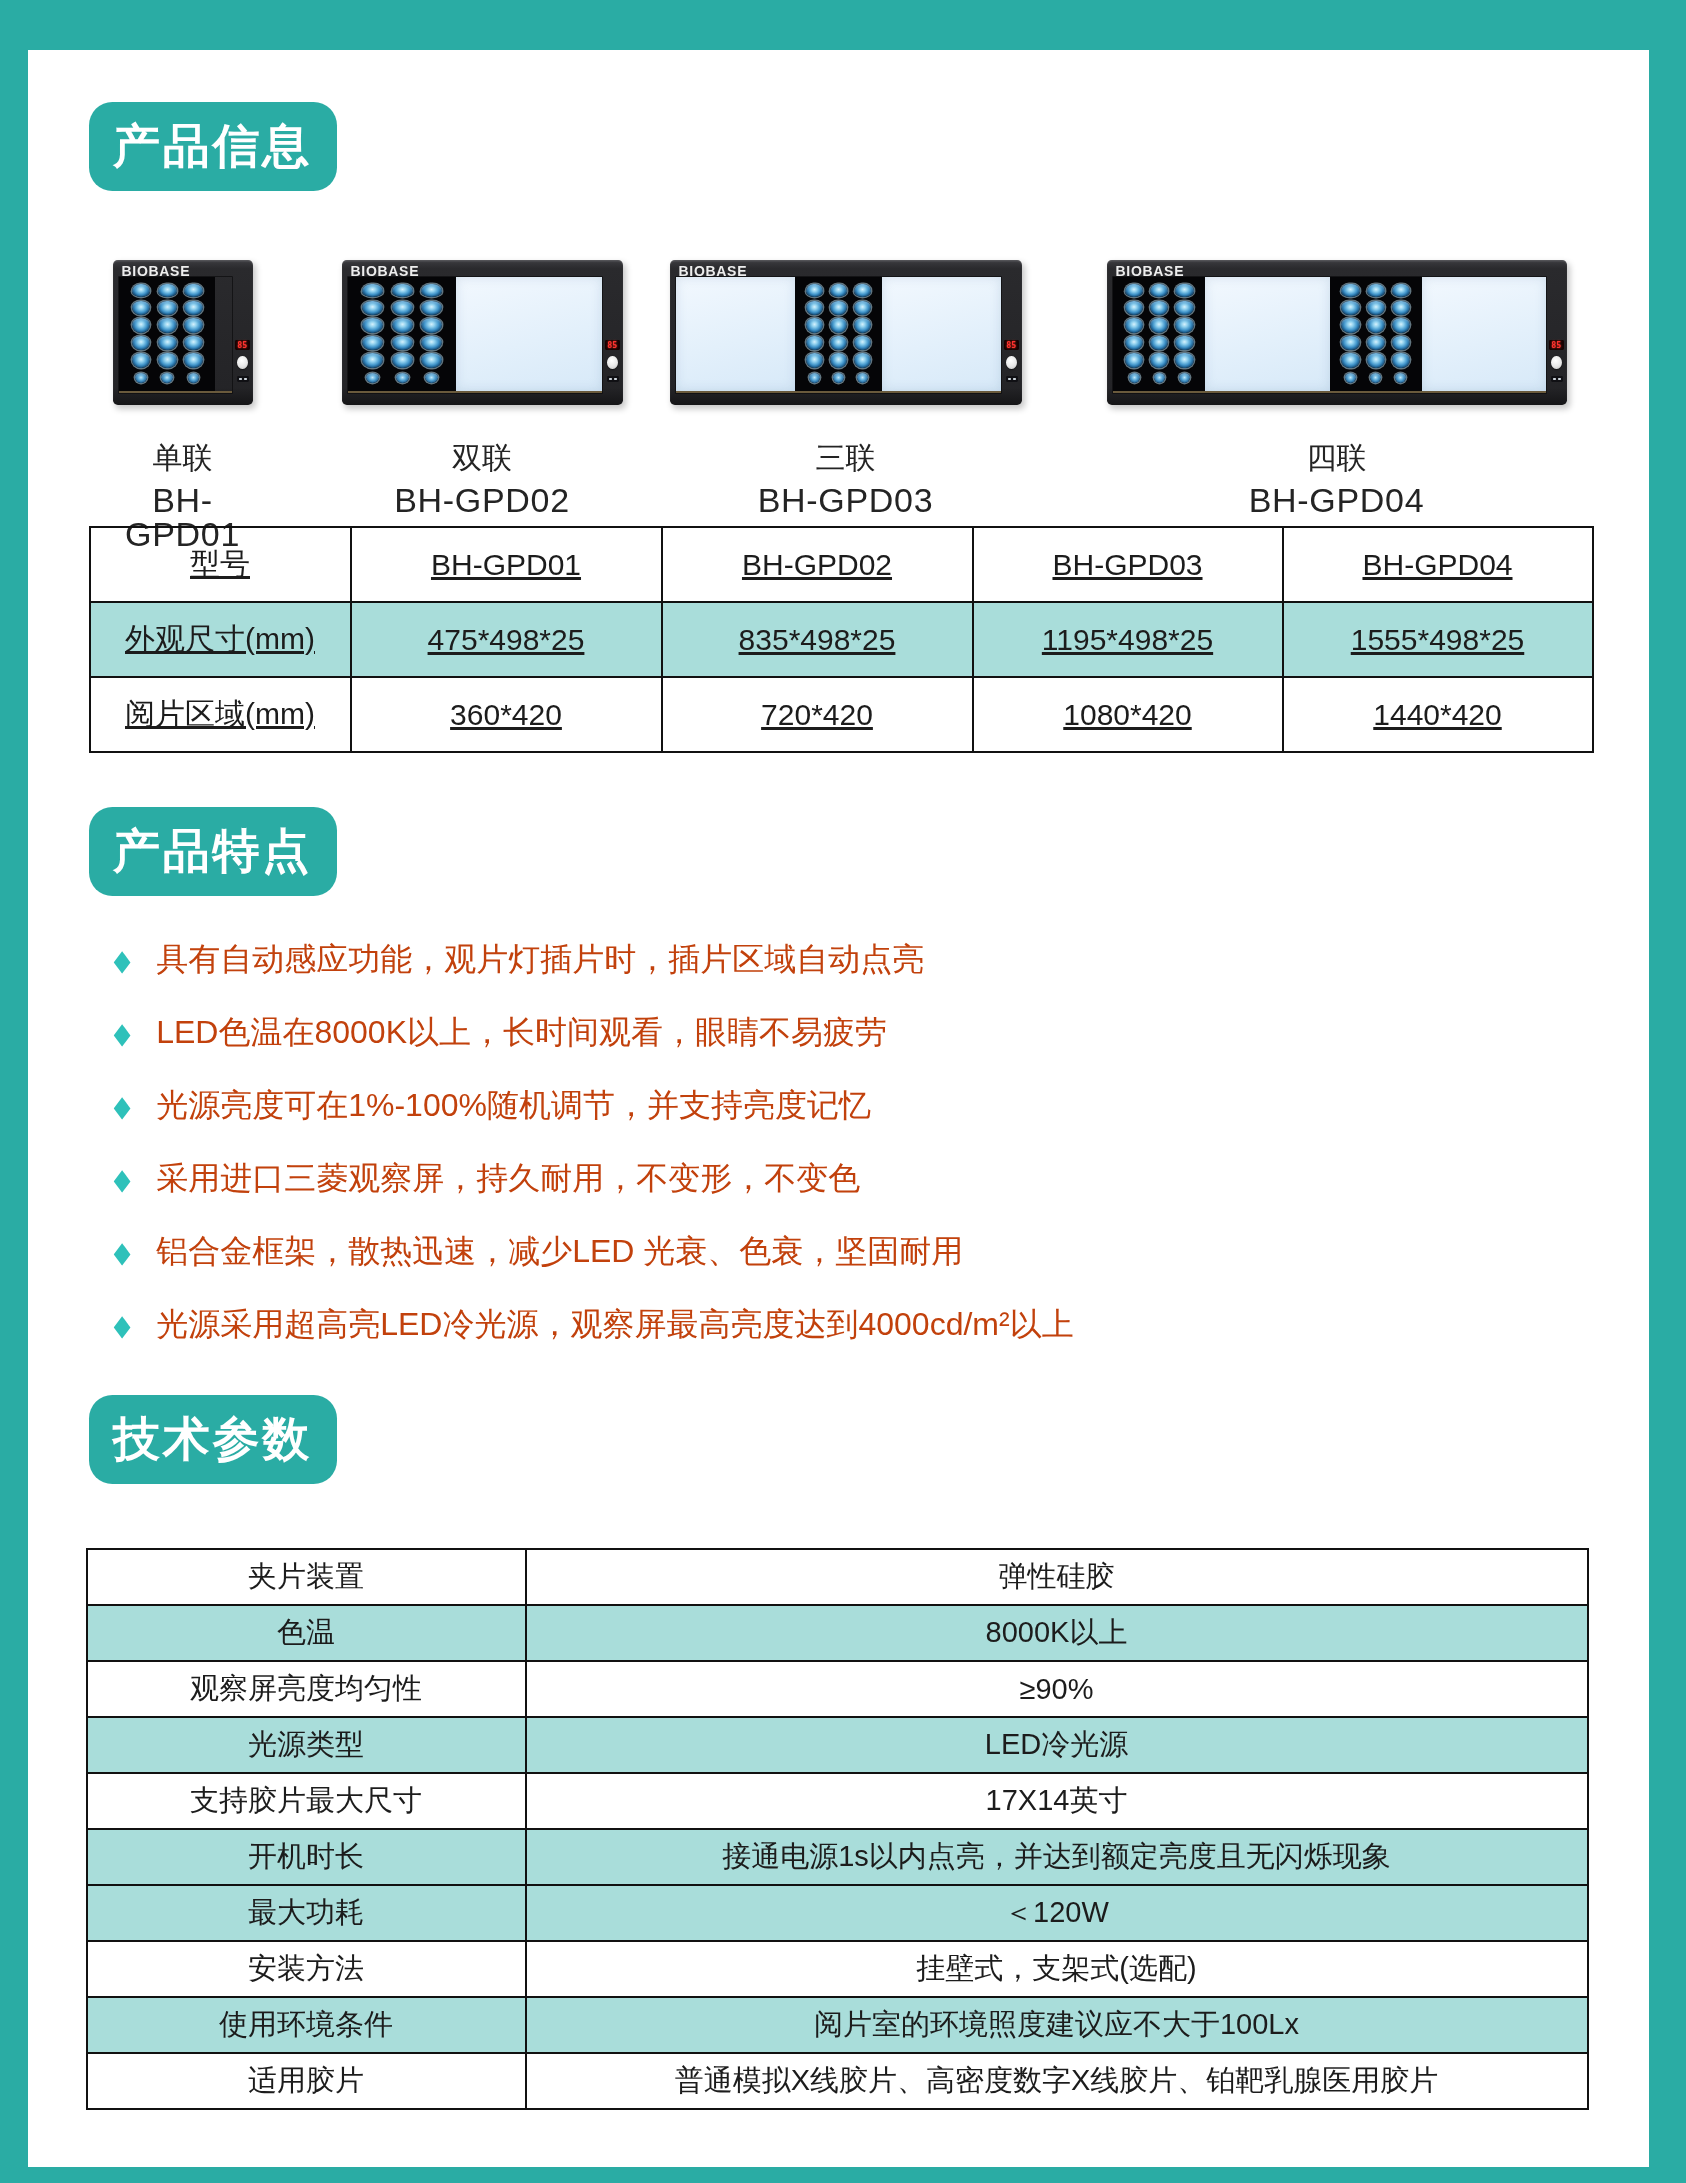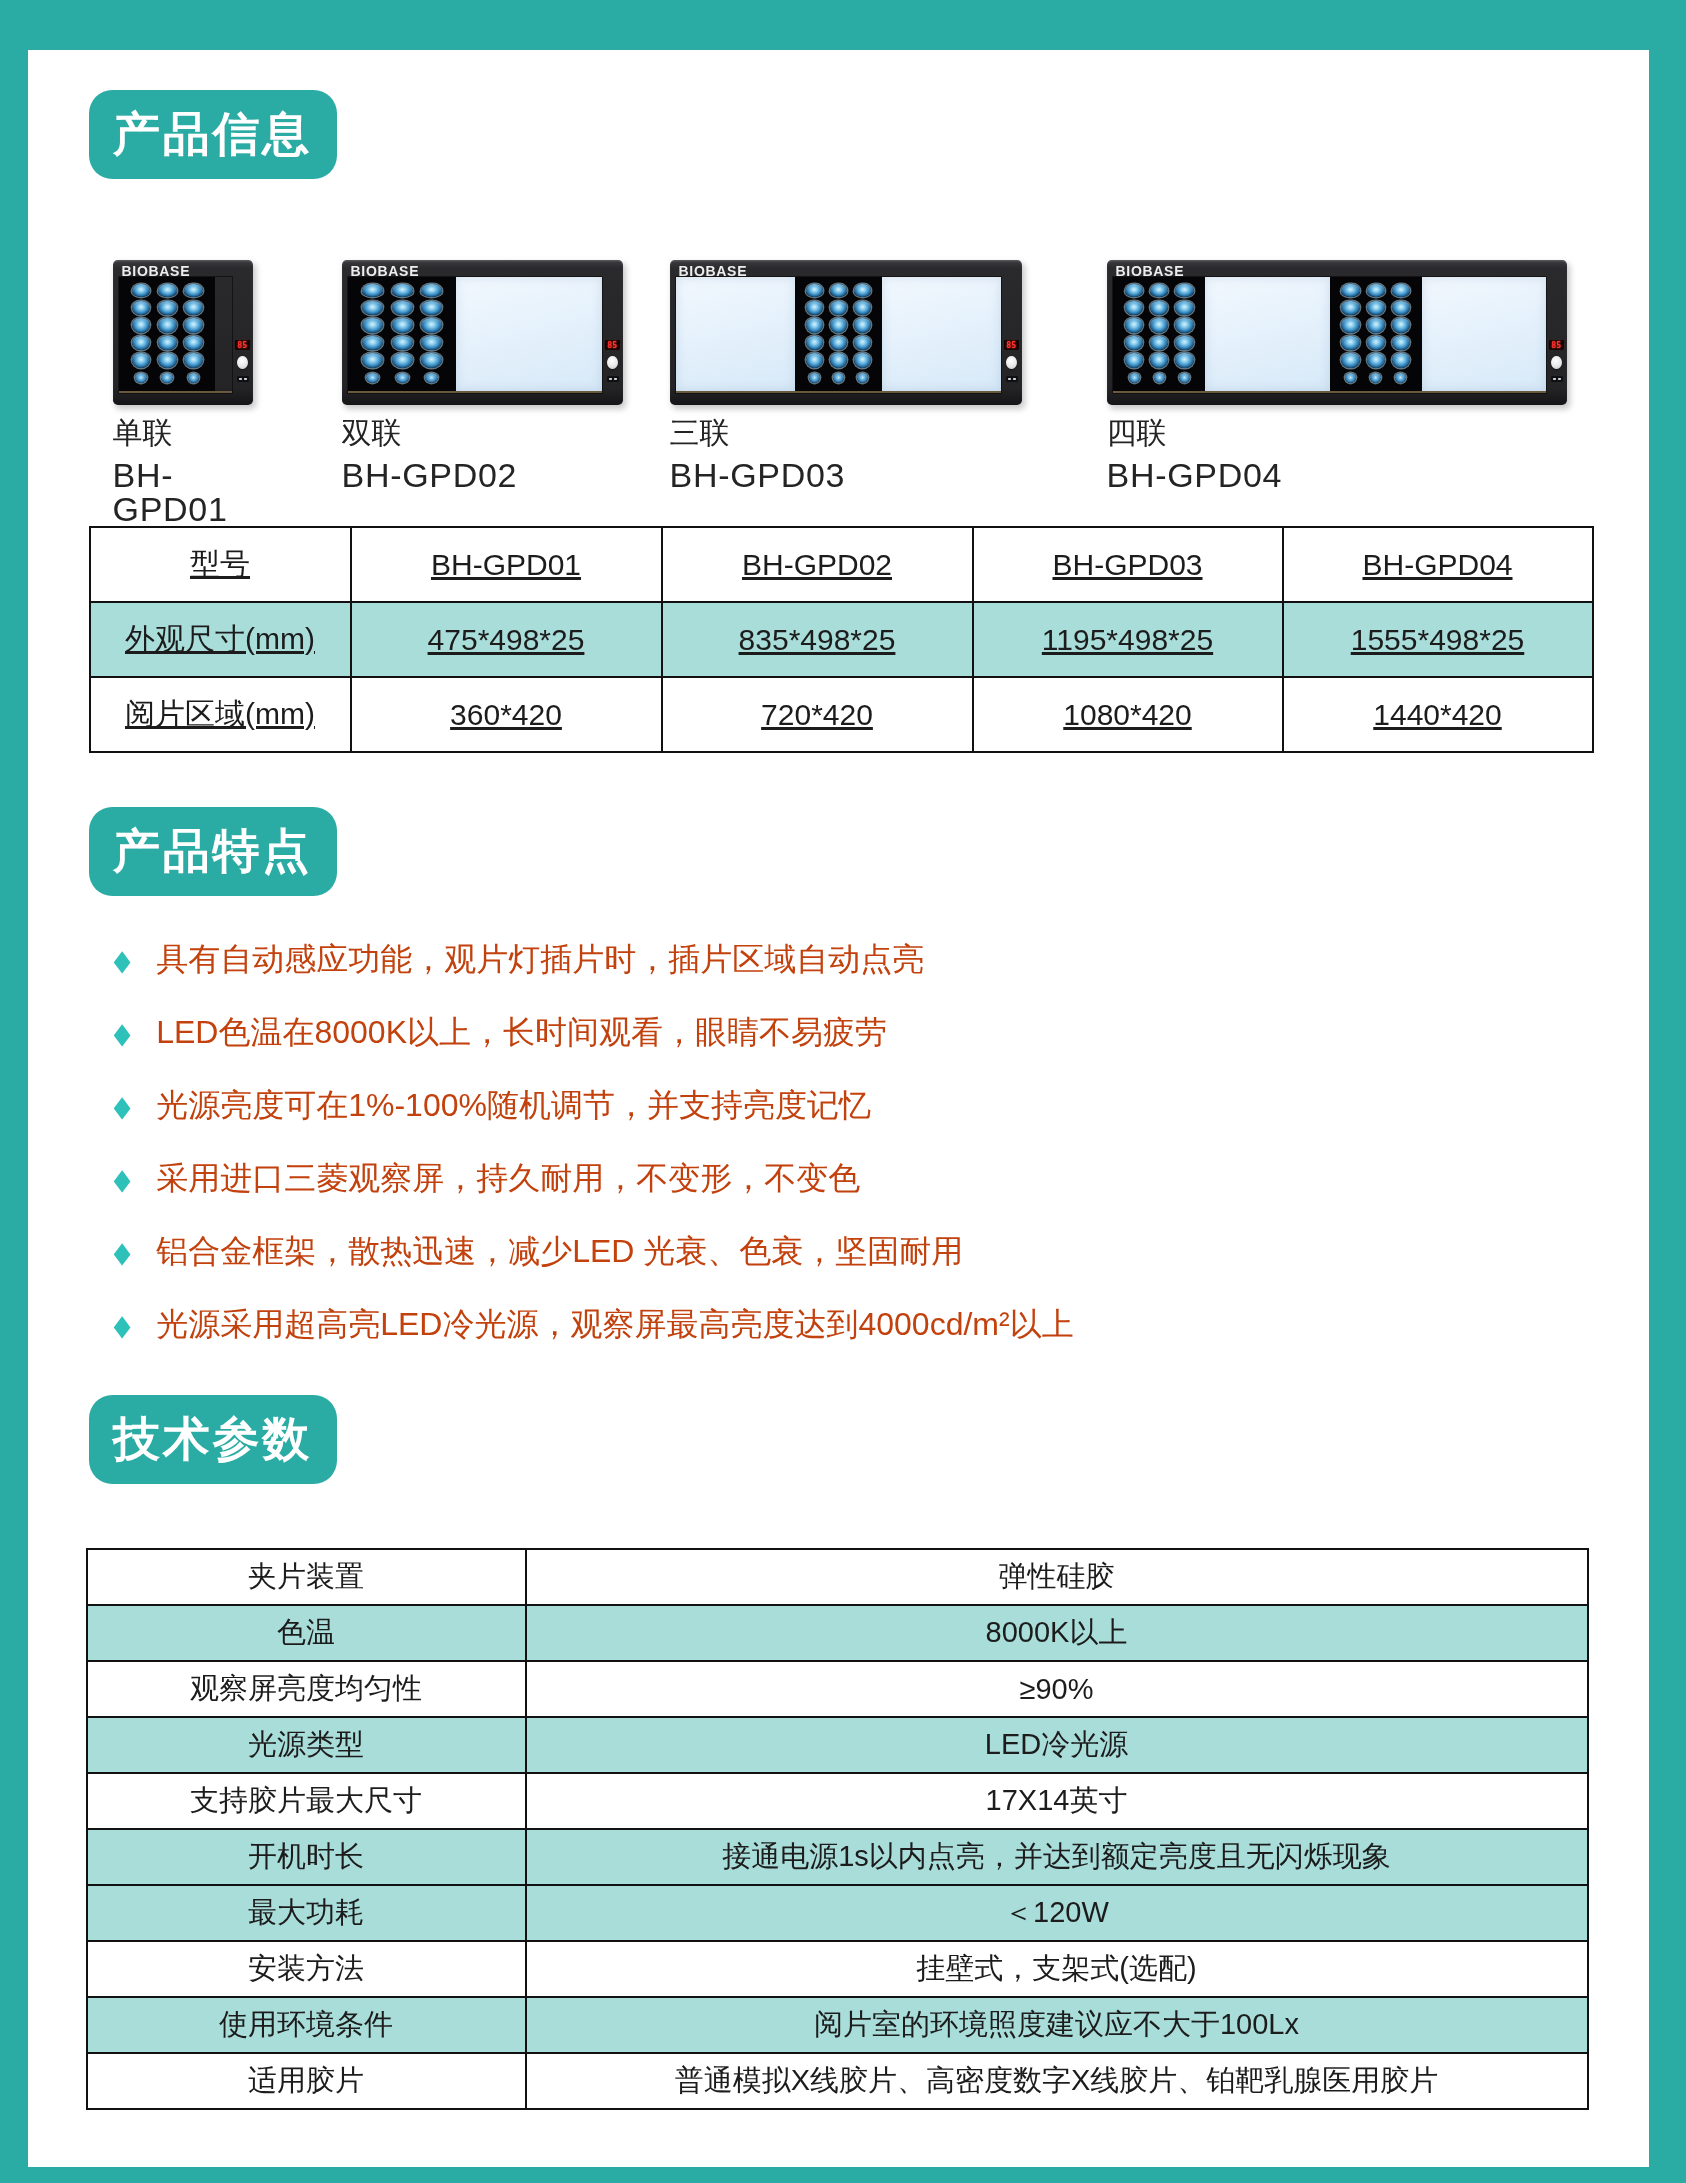--- a/index.html
+++ b/index.html
@@ -73,21 +73,21 @@
   .knob{
     position:absolute;right:4.1px;top:66%;width:11px;height:13.8px;border-radius:50%;
     background:radial-gradient(circle at 42% 35%,#ffffff 0%,#e8e8e8 55%,#bdbdbd 100%);
     box-shadow:0 0.7px 1.4px rgba(0,0,0,.6);
   }
   .btns{
     position:absolute;right:3.4px;top:80%;width:12.4px;height:5.5px;border-radius:1.4px;
     background:#101014;display:flex;gap:2.1px;align-items:center;justify-content:center;
   }
   .btns i{width:2.8px;height:2.1px;background:#cdd5dc;border-radius:0.7px;}
-  .plabel{margin-top:13px;text-align:left;line-height:1;}
+  .plabel{margin-top:38px;text-align:center;line-height:1;}
   .pname{font-size:30px;color:#242424;}
   .pmodel{margin-top:9.6px;font-size:34px;color:#242424;letter-spacing:0.7px;}
 
   
   table{border-collapse:collapse;table-layout:fixed;}
   .t1{position:absolute;left:61px;top:476px;width:1503px;}
   .t1 td{
     border:2.1px solid var(--line);height:73px;text-align:center;vertical-align:middle;
     font-size:30px;padding:0;text-decoration:underline;
   }
@@ -109,21 +109,21 @@
     transform:scaleX(.75);display:inline-block;
   }
   .ftext{font-size:32px;font-weight:500;color:#c2410c;white-space:nowrap;text-align:center;}
 </style>
 </head>
 <body>
 
 <div class="page">
   <div class="content">
 
-    <div class="badge" style="top:40px">
+    <div class="badge" style="top:52px">
       <span>产品信息</span>
     </div>
 
     <div class="product" style="left:85px;width:140px">
       <div class="viewer">
         <span class="brand">BIOBASE</span>
         <div class="screen">
           <div class="panel film">
               <div class="film-grid">
                 <i class="scan"></i>

